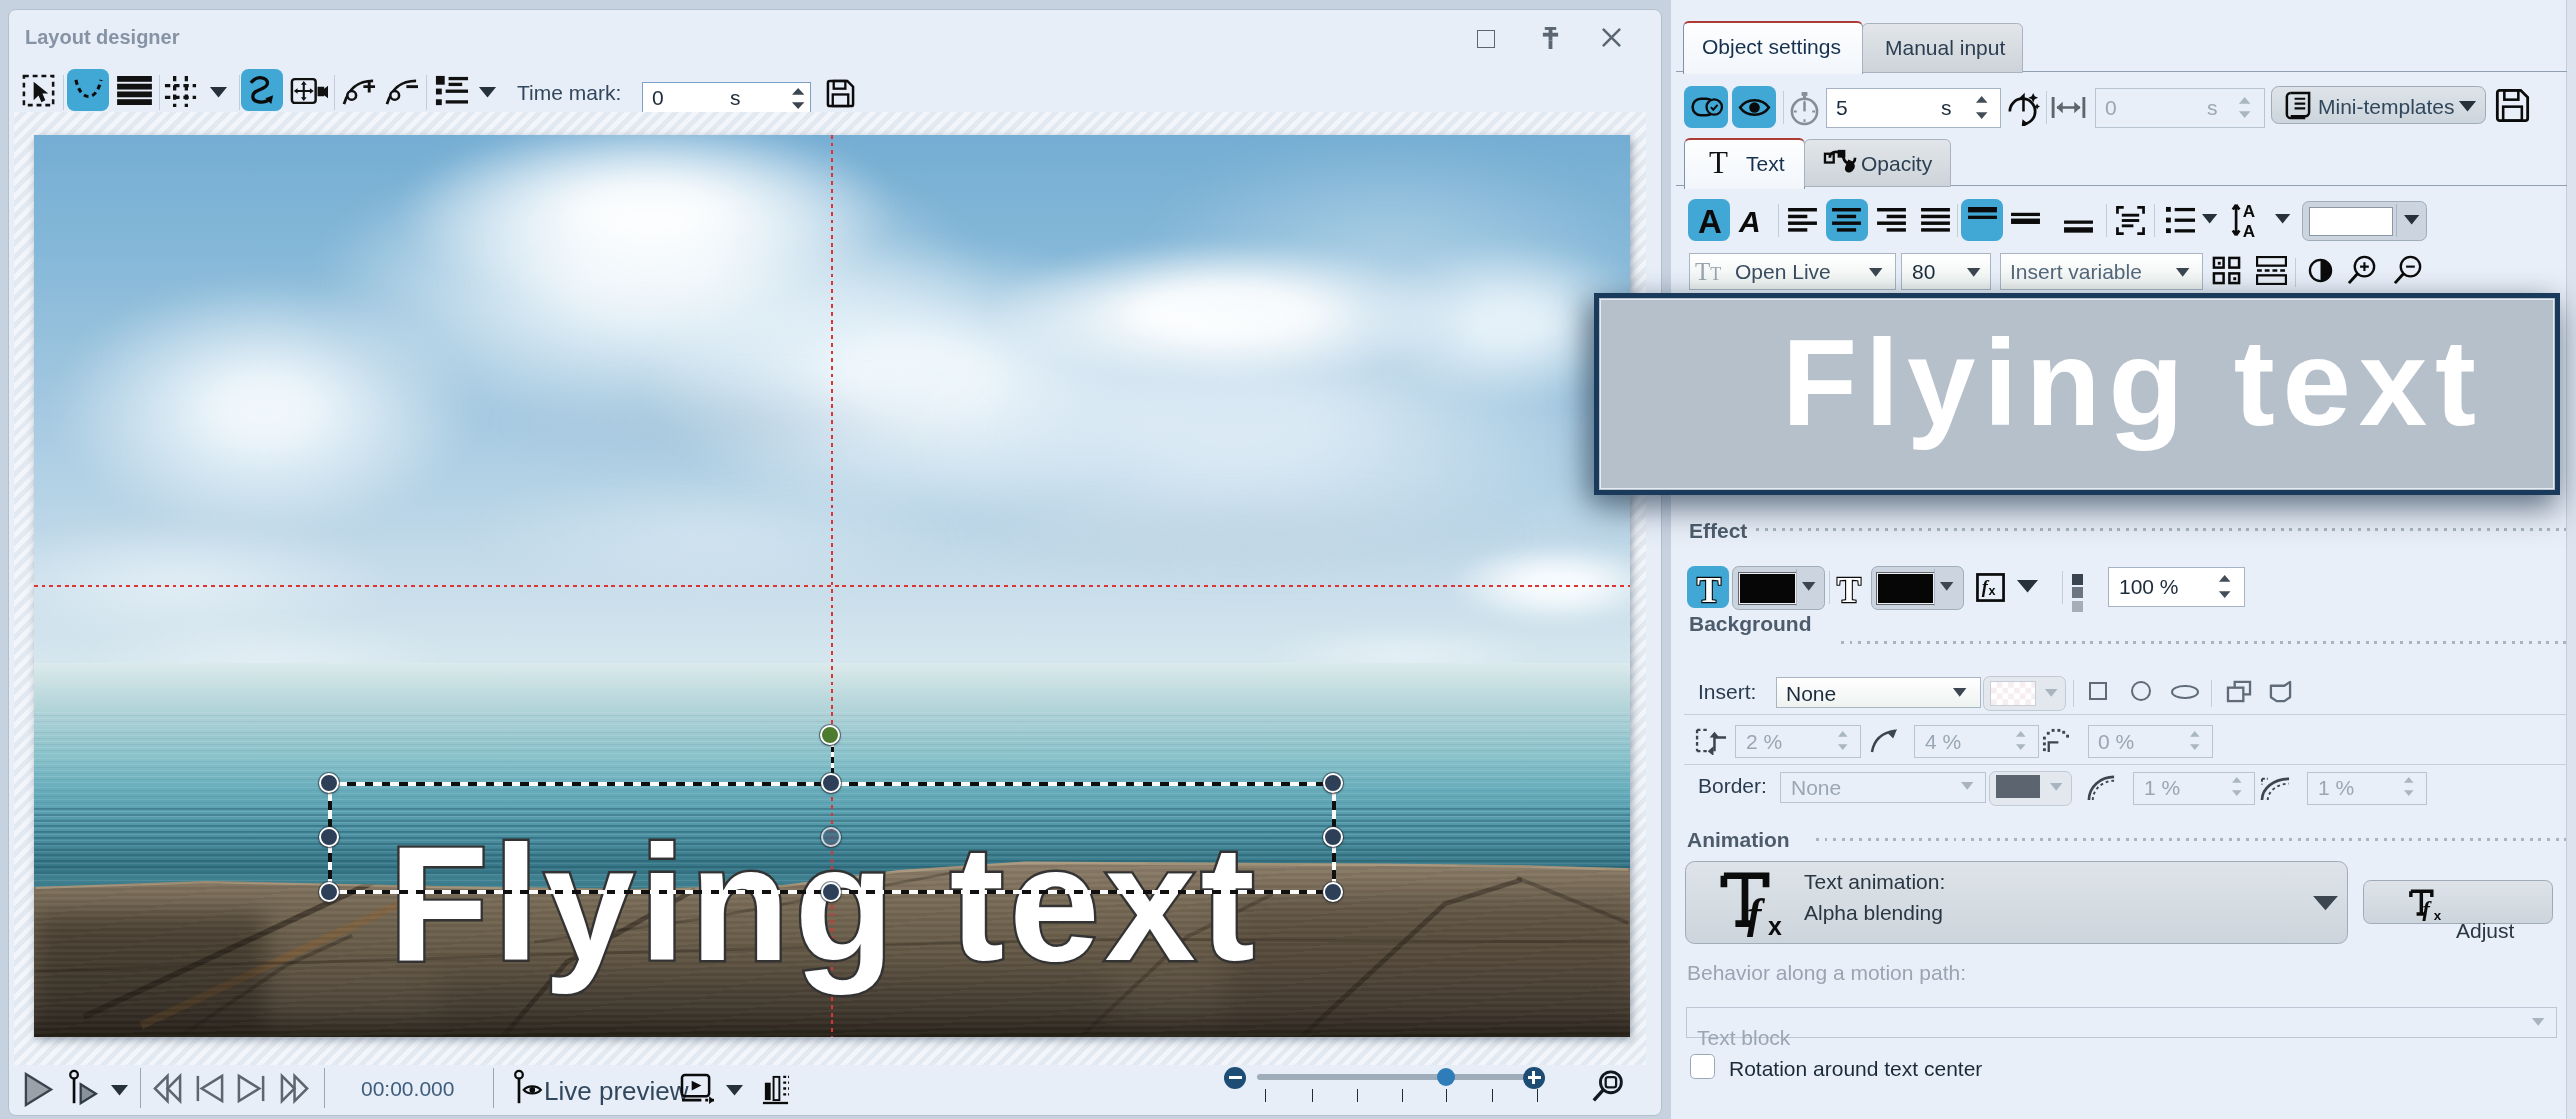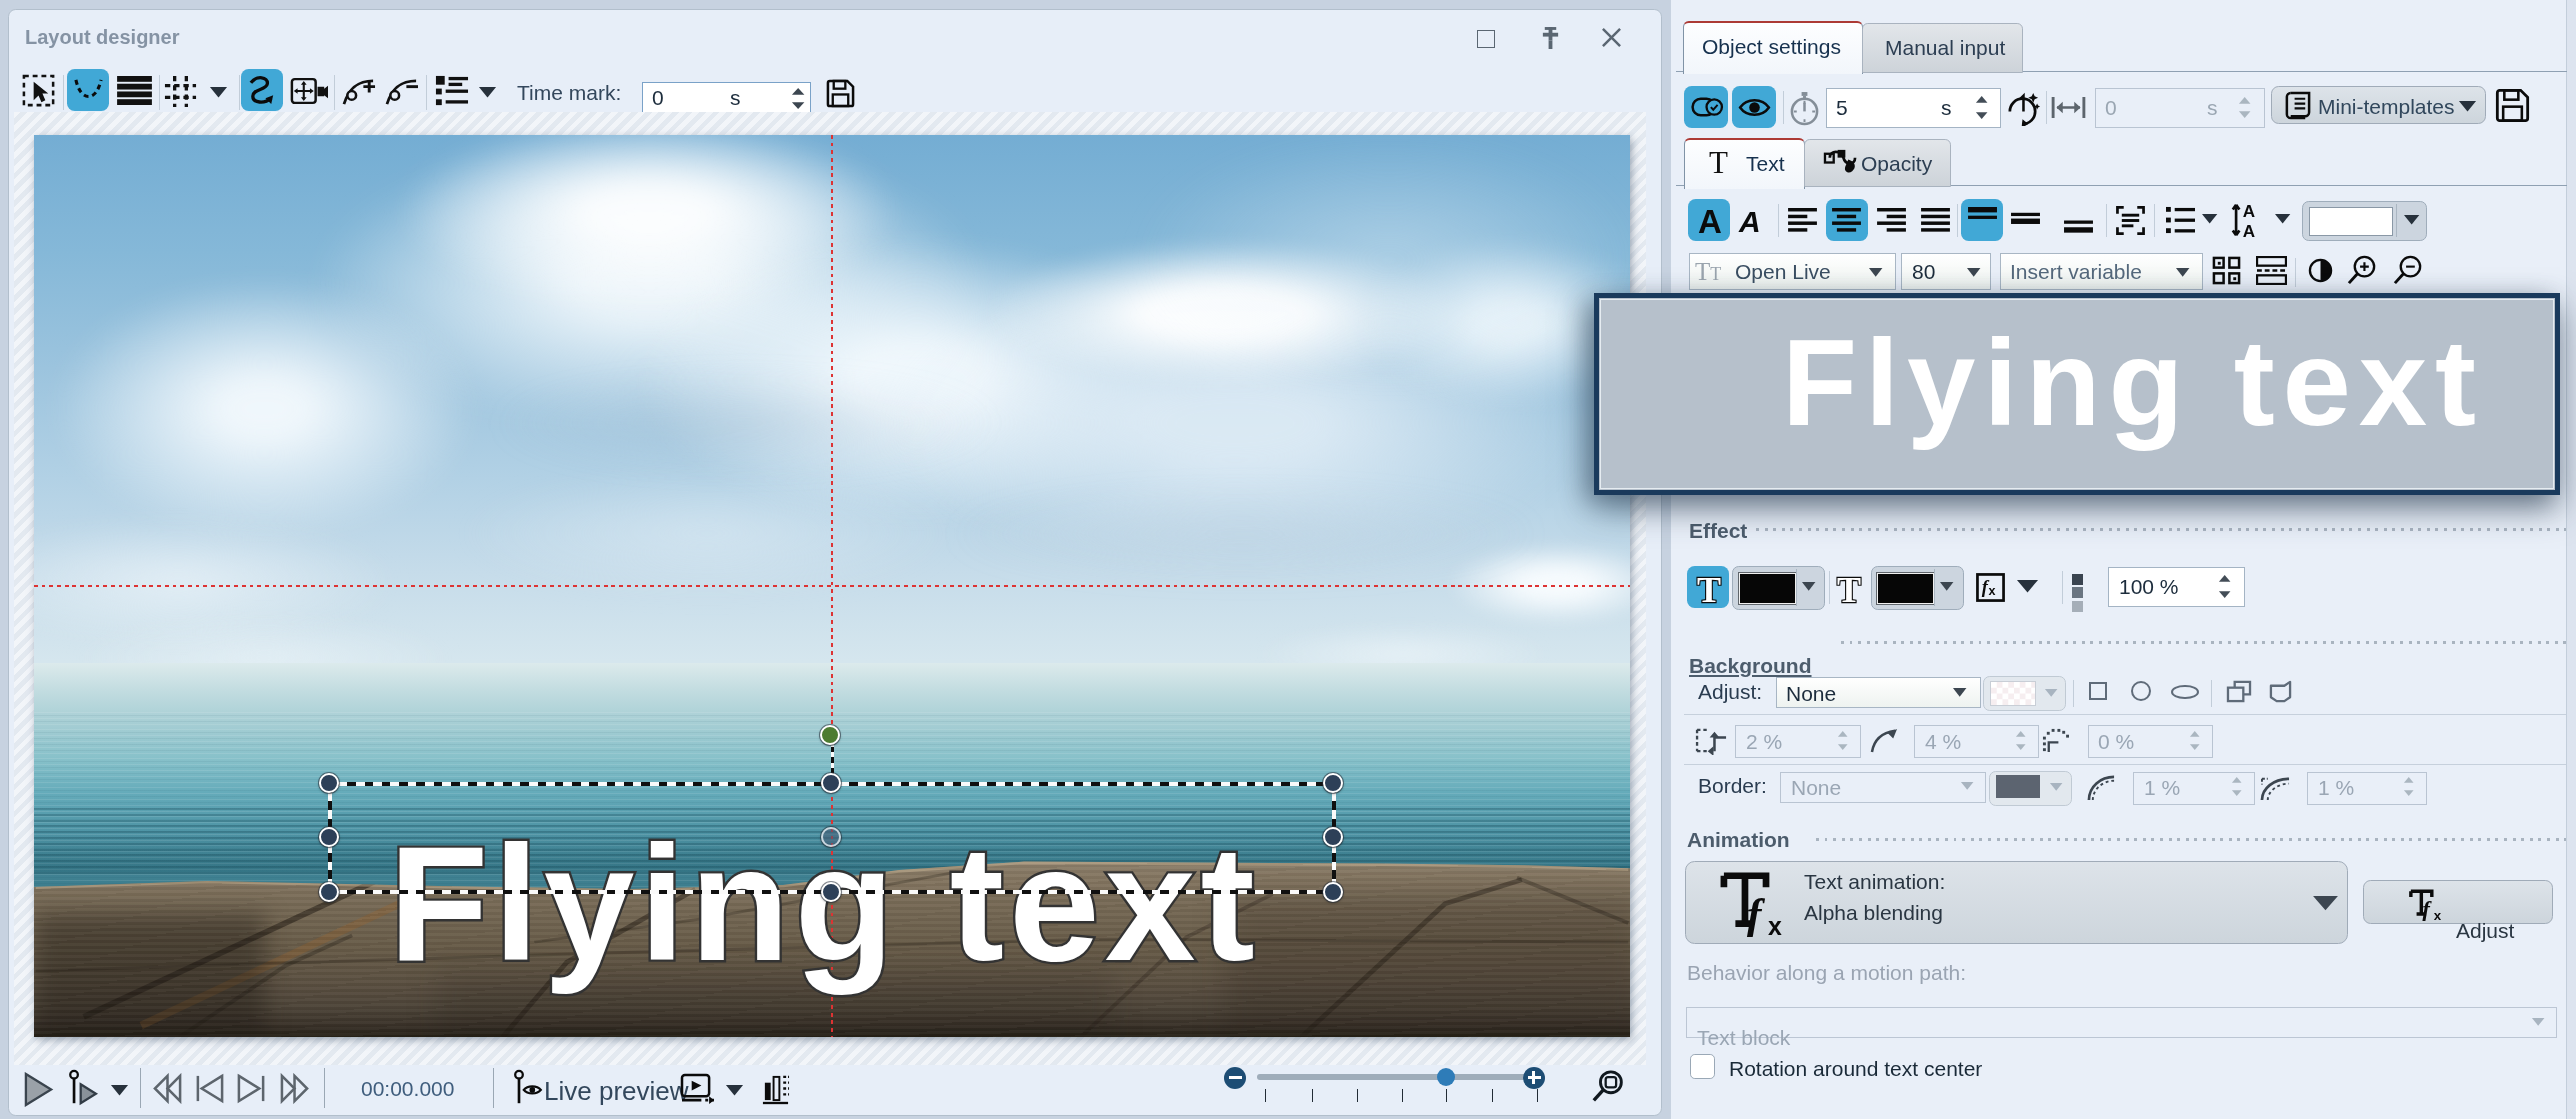--- a/index.html
+++ b/index.html
@@ -530,23 +530,23 @@
 <div class="ab" style="left:2072px;top:574px;width:10.6px;height:10.6px;background:#3a4450;"></div>
 <div class="ab" style="left:2072px;top:587px;width:10.6px;height:10.6px;background:#6a7581;"></div>
 <div class="ab" style="left:2072px;top:601px;width:10.6px;height:10.6px;background:#a5aeb8;"></div>
 <div class="spin" style="left:2108px;top:567px;width:135px;height:38px;"></div>
 <div class="ab t" style="left:2119px;top:575px;">100 %</div>
 <svg class="ab" style="left:2217px;top:573px;" width="15.4" height="27" viewBox="0 0 16 28">
  <path d="M8 2 L14 9 H2 Z" fill="#434d57"></path>
         <path d="M8 26 L2 19 H14 Z" fill="#434d57"></path>
 </svg>
 
-<div class="ab t" style="left:1689px;top:654px;font-weight:bold;color:#4c5c6c;text-decoration:underline;">Background</div>
+<div class="ab t" style="left:1689px;top:612px;font-weight:bold;color:#4c5c6c;">Background</div>
 <div class="dots" style="left:1841px;top:641px;width:725px;"></div>
-<div class="ab t" style="left:1698px;top:680px;color:#2a3c50;">Adjust:</div>
+<div class="ab t" style="left:1698px;top:680px;color:#2a3c50;">Insert:</div>
 <div class="combo" style="left:1776px;top:677px;width:205px;height:31px;"></div>
 <div class="ab t" style="left:1786px;top:682px;">None</div>
 <svg class="ab" style="left:1952px;top:687px;" width="15.4" height="10.6" viewBox="0 0 16 11">
         <path d="M1 1 L15 1 L8 10 Z" fill="#3c4650"></path>
       </svg>
 <div class="cswatch" style="left:1983px;top:676px;width:81px;height:33px;background:#e2e8ee;border-color:#c0cad4;"></div>
 <div class="ab" style="left:1990px;top:681px;width:44px;height:23px;border:1px solid #c8ced6;background:repeating-conic-gradient(#f6eef0 0% 25%,#ffffff 0% 50%) 0 0/11.5px 11.5px;"></div>
 <svg class="ab" style="left:2044px;top:688px;" width="14.4" height="9.6" viewBox="0 0 15 10">
         <path d="M1 1 L14 1 L7.5 9 Z" fill="#a8b4c0"></path>
       </svg>

